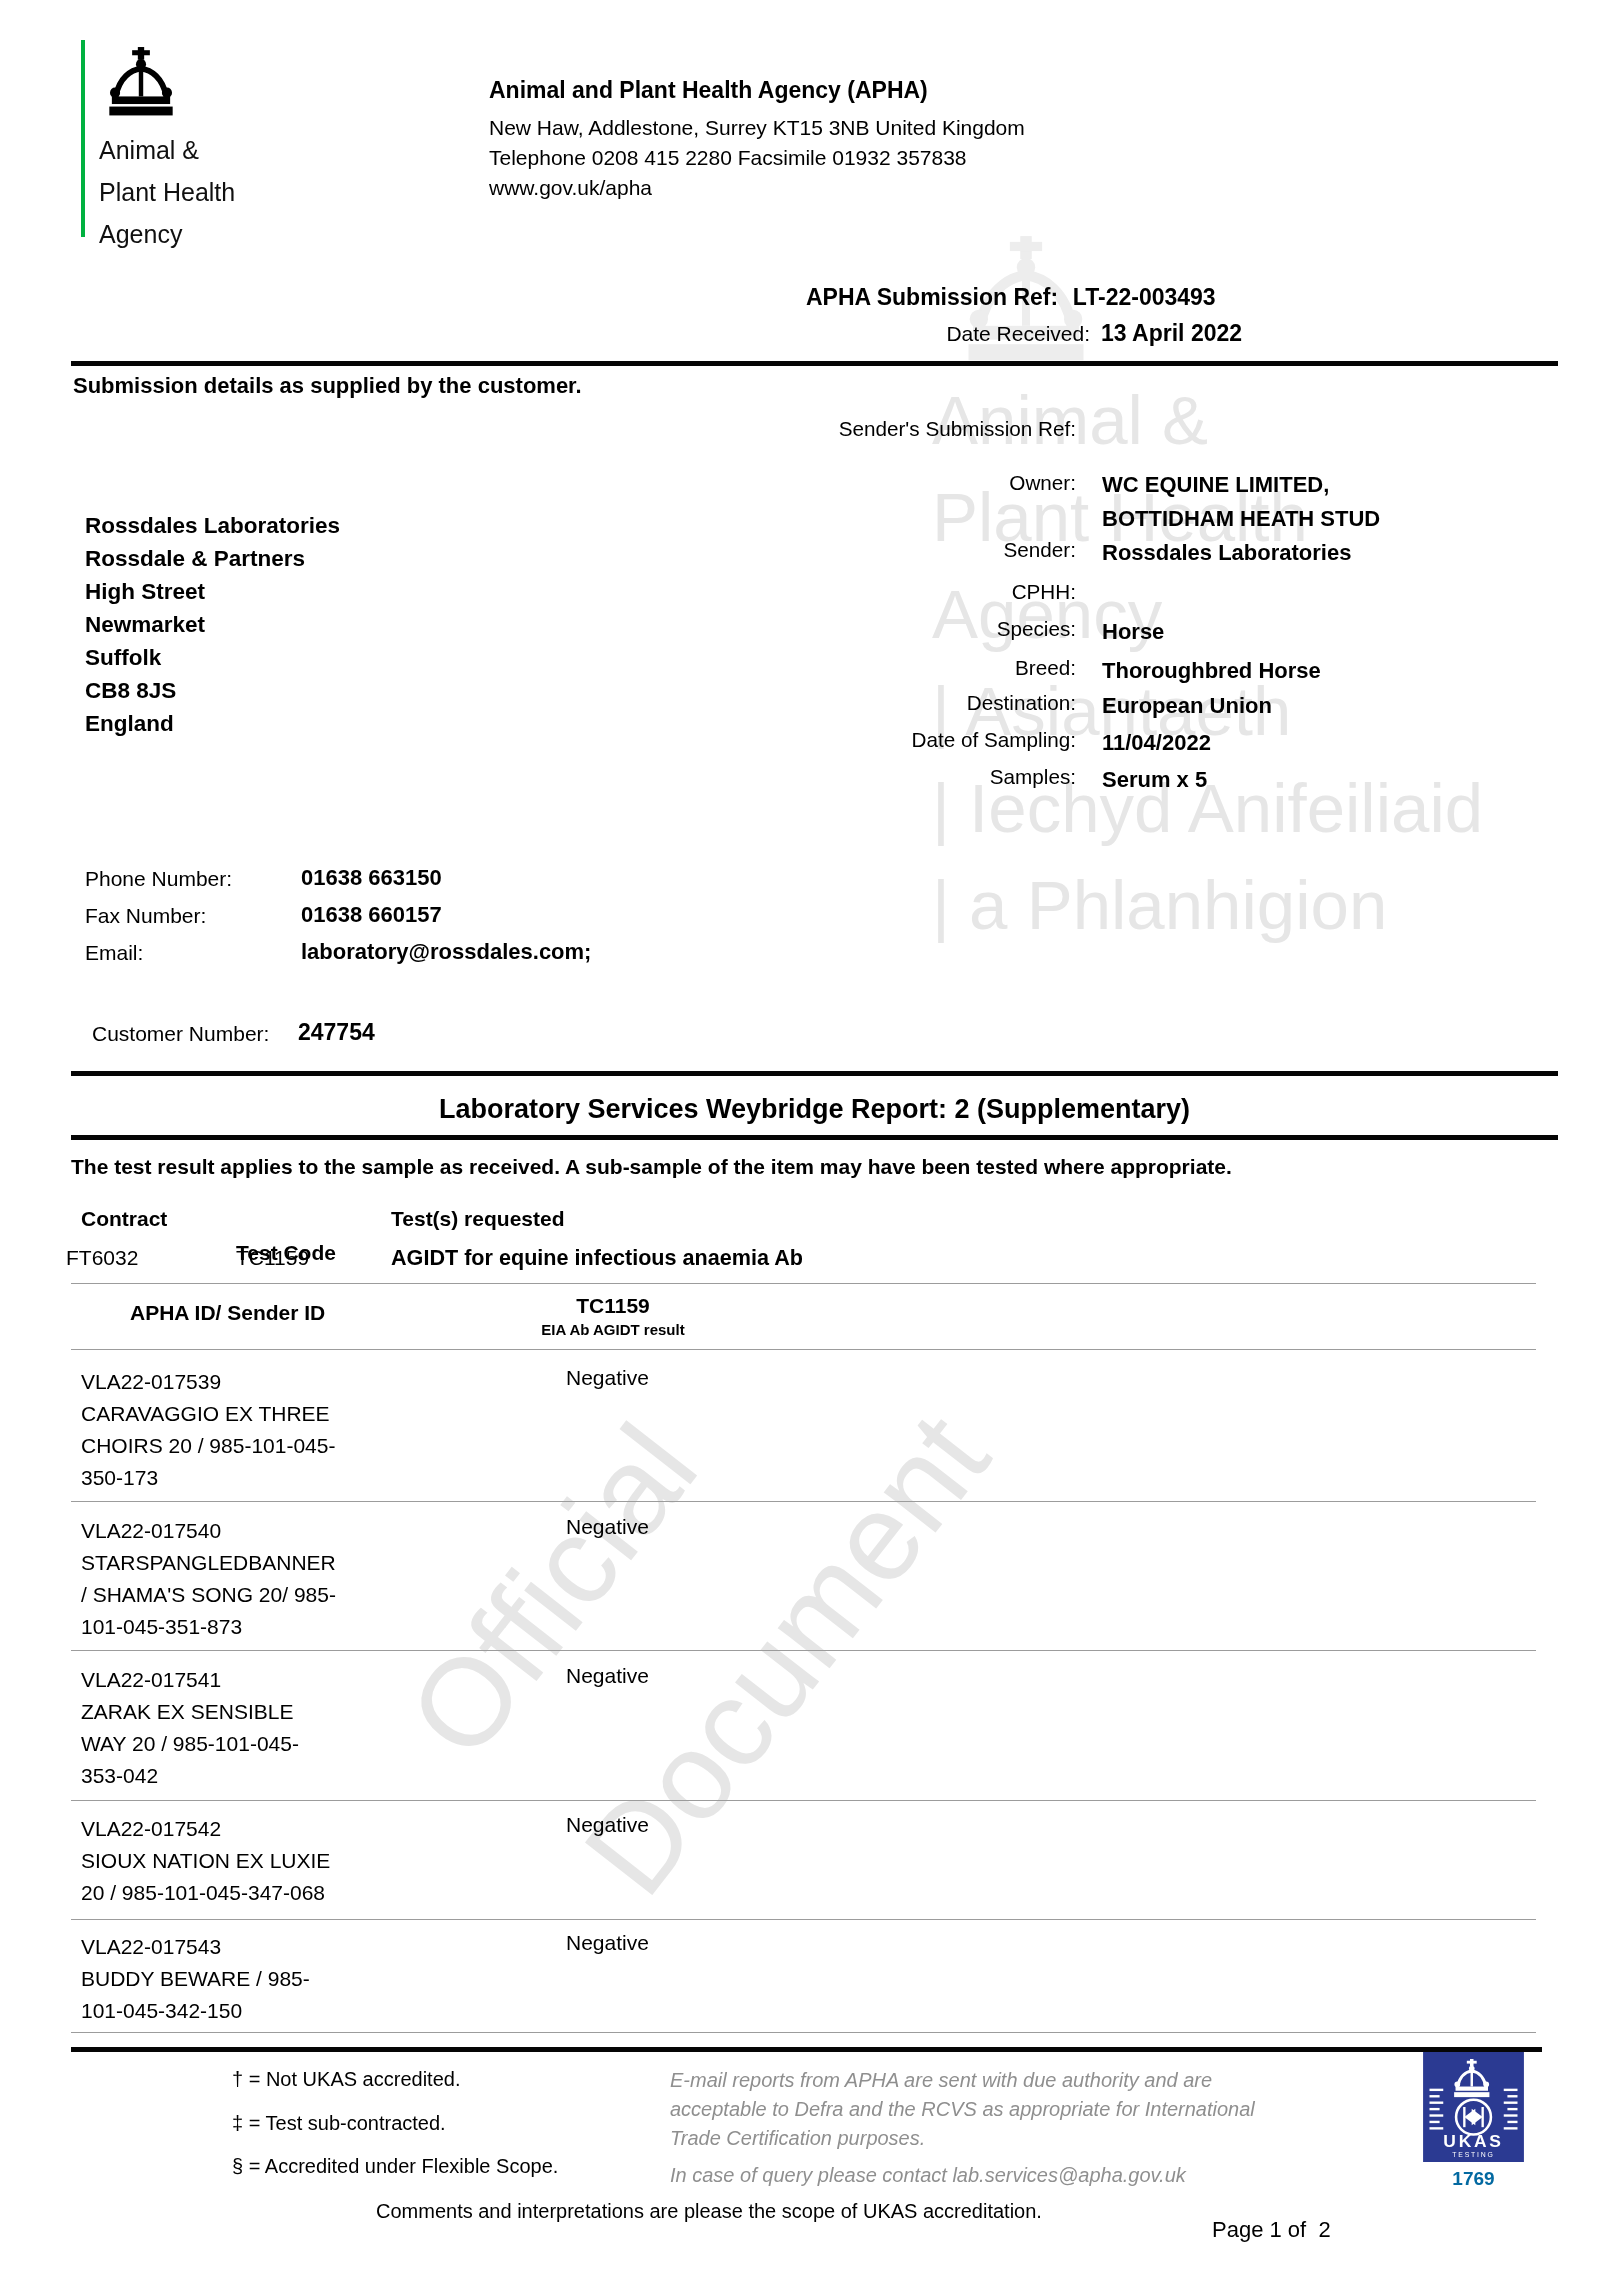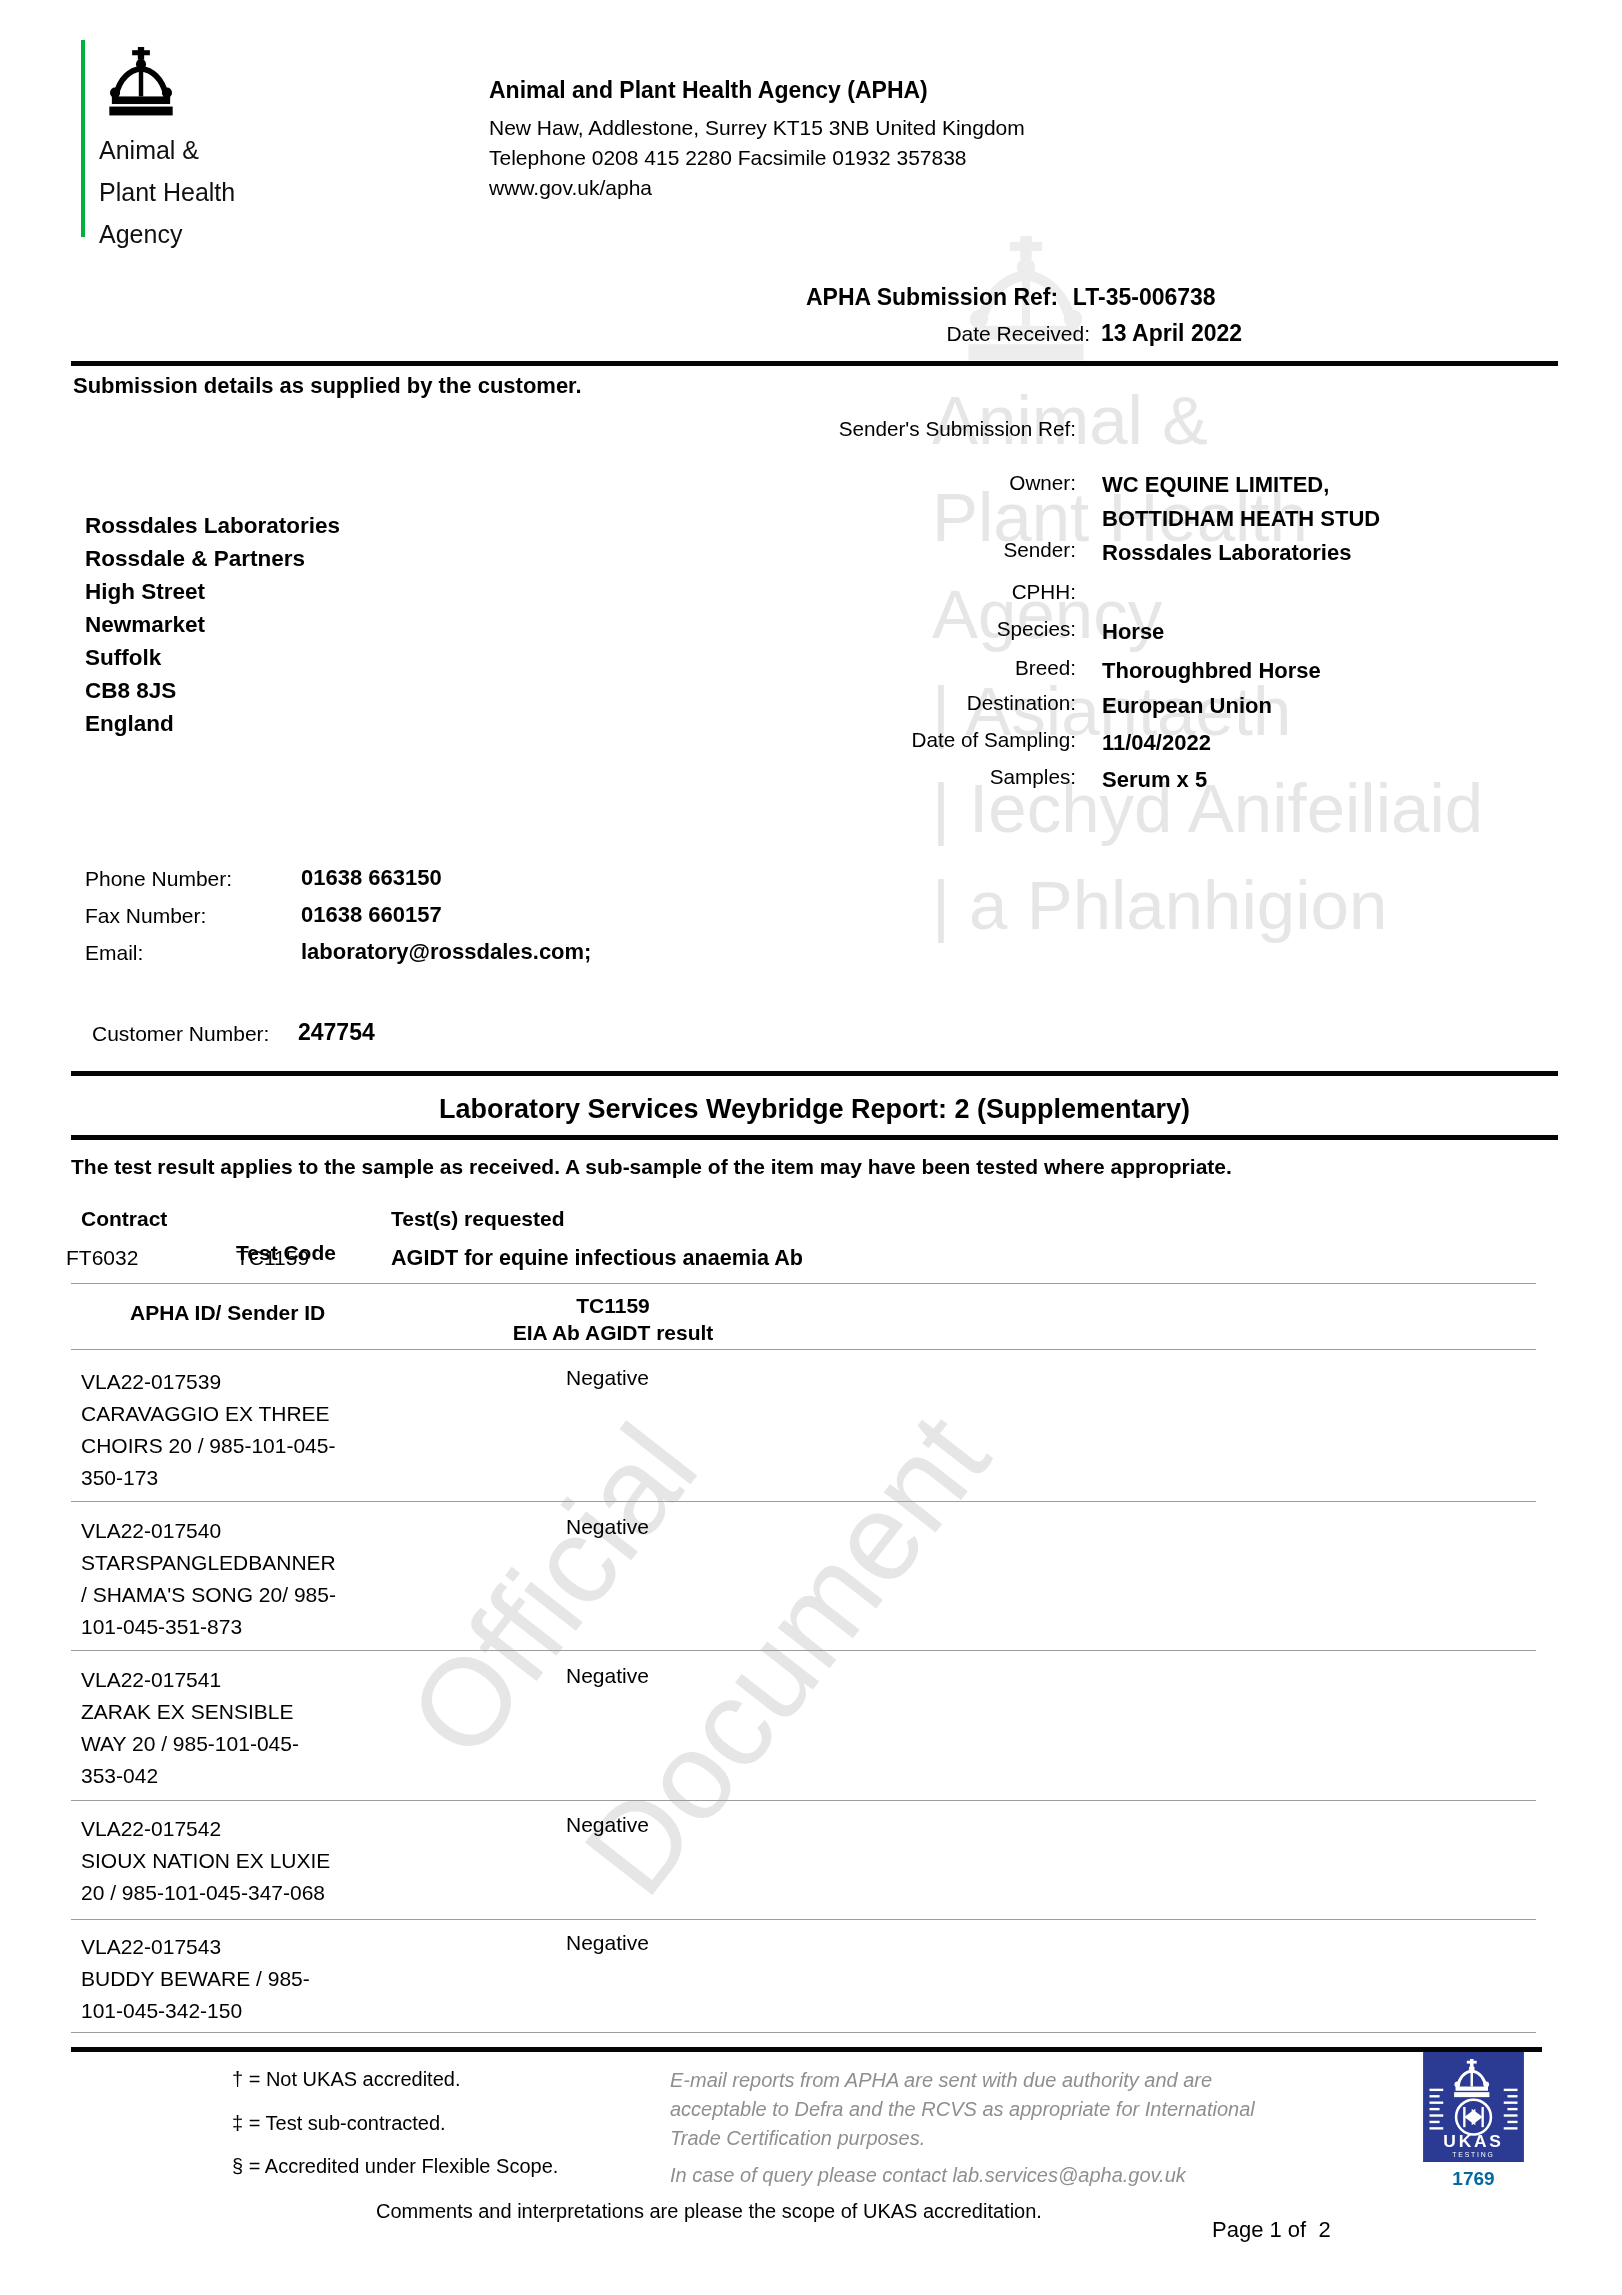--- a/index.html
+++ b/index.html
@@ -59,21 +59,21 @@
 Plant Health
 Agency</div>
 
   <div class="abs b" style="left:489px;top:77px;font-size:23px;">Animal and Plant Health Agency (APHA)</div>
   <div class="abs" style="left:489px;top:116px;font-size:21px;">New Haw, Addlestone, Surrey KT15 3NB United Kingdom</div>
   <div class="abs" style="left:489px;top:146px;font-size:21px;">Telephone 0208 415 2280 Facsimile 01932 357838</div>
   <div class="abs" style="left:489px;top:176px;font-size:21px;">www.gov.uk/apha</div>
 
   <div class="abs b" style="left:806px;top:284px;font-size:23px;">
     <span>APHA Submission Ref:</span>
-    <span style="margin-left:8.3px;">LT-35-006738</span>
+    <span style="margin-left:8.3px;">LT-22-003493</span>
   </div>
   <div class="abs" style="left:780px;top:322px;width:310px;font-size:21px;text-align:right;">Date Received:</div>
   <div class="abs b" style="left:1101px;top:320px;font-size:23px;">13 April 2022</div>
 
   <div class="rule" style="left:71px;top:361px;width:1487px;"></div>
 
   <div class="abs b" style="left:73px;top:373px;font-size:22px;">Submission details as supplied by the customer.</div>
 
   <div class="abs b pre" style="left:85px;top:509px;font-size:22.5px;line-height:33px;">Rossdales Laboratories
 Rossdale &amp; Partners
@@ -123,21 +123,21 @@
   <div class="abs b" style="left:81px;top:1207px;font-size:21px;">Contract</div>
   <div class="abs b" style="left:236px;top:1241px;font-size:21px;">Test Code</div>
   <div class="abs b" style="left:391px;top:1207px;font-size:21px;">Test(s) requested</div>
   <div class="abs" style="left:66px;top:1246px;font-size:21px;">FT6032</div>
   <div class="abs" style="left:236px;top:1246px;font-size:21px;">TC1159</div>
   <div class="abs b" style="left:391px;top:1245px;font-size:21.6px;">AGIDT for equine infectious anaemia Ab</div>
 
   <div class="tline" style="left:71px;top:1283px;width:1465px;"></div>
   <div class="abs b" style="left:130px;top:1301px;font-size:21px;">APHA ID/ Sender ID</div>
   <div class="abs b" style="left:482px;top:1294px;width:262px;text-align:center;font-size:21px;">TC1159</div>
-  <div class="abs b" style="left:482px;top:1321px;width:262px;text-align:center;font-size:21px;">EIA Ab AGIDT result</div>
+  <div class="abs b" style="left:482px;top:1321px;width:262px;text-align:center;font-size:15px;">EIA Ab AGIDT result</div>
   <div class="tline" style="left:71px;top:1349px;width:1465px;"></div>
 
   <div class="rowid" style="top:1366px;">VLA22-017539
 CARAVAGGIO EX THREE
 CHOIRS 20 / 985-101-045-
 350-173</div>
   <div class="rowres" style="top:1366px;">Negative</div>
   <div class="tline" style="left:71px;top:1501px;width:1465px;"></div>
 
   <div class="rowid" style="top:1515px;">VLA22-017540

